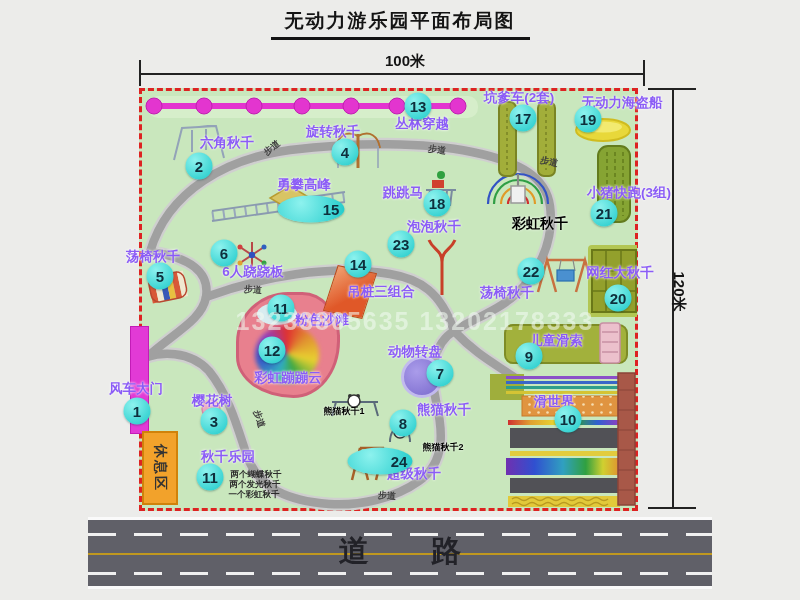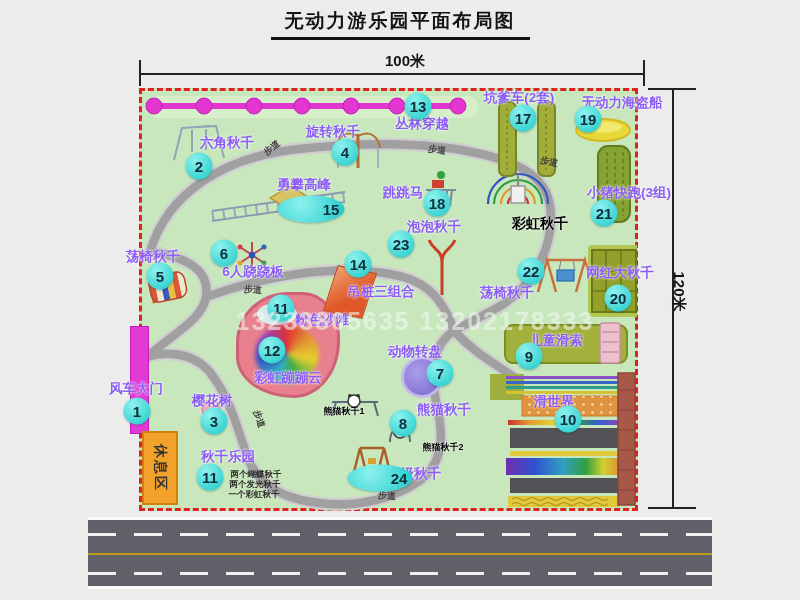--- a/index.html
+++ b/index.html
@@ -342,36 +342,37 @@
       <div class="a-badge" style="left: 588px; top: 119px;">19</div>
       <div class="a-label" style="left: 620px; top: 273px;">网红大秋千</div>
       <div class="a-badge" style="left: 618px; top: 298px;">20</div>
       <div class="a-label" style="left: 629px; top: 193px;">小猪快跑(3组)</div>
       <div class="a-badge" style="left: 604px; top: 213px;">21</div>
       <div class="a-label" style="left: 507px; top: 293px;">荡椅秋千</div>
       <div class="a-badge" style="left: 531px; top: 271px;">22</div>
       <div class="a-label" style="left: 434px; top: 227px;">泡泡秋千</div>
       <div class="a-badge" style="left: 401px; top: 244px;">23</div>
       <div class="a-label" style="left: 414px; top: 474px;">超级秋千</div>
-      <div class="a-badge" style="left: 380px; top: 478px; padding-left: 38px;">24</div>
+      <div class="a-badge" style="left: 380px; top: 461px; padding-left: 38px;">24</div>
       <div class="x-label" style="left: 540px; top: 224px; font-size: 14px;">彩虹秋千</div>
       <div class="x-label" style="left: 344px; top: 411px; font-size: 9px;">熊猫秋千1</div>
       <div class="x-label" style="left: 443px; top: 447px; font-size: 9px;">熊猫秋千2</div>
       <div class="note" style="left: 256px; top: 475px;">两个蝴蝶秋千</div>
       <div class="note" style="left: 255px; top: 485px;">两个发光秋千</div>
       <div class="note" style="left: 254px; top: 495px;">一个彩虹秋千</div>
       <div class="walk" style="left: 272px; top: 148px; transform: translate(-50%, -50%) rotate(-38deg);">步道</div>
       <div class="walk" style="left: 437px; top: 150px; transform: translate(-50%, -50%) rotate(8deg);">步道</div>
       <div class="walk" style="left: 549px; top: 162px; transform: translate(-50%, -50%) rotate(12deg);">步道</div>
       <div class="walk" style="left: 253px; top: 290px; transform: translate(-50%, -50%) rotate(4deg);">步道</div>
       <div class="walk" style="left: 259px; top: 419px; transform: translate(-50%, -50%) rotate(72deg);">步道</div>
       <div class="walk" style="left: 387px; top: 496px; transform: translate(-50%, -50%) rotate(4deg);">步道</div>
     </div>
 
   <div class="wm wm2" style="left:415px;top:321px;">13233805635 13202178333</div>
 
   <div class="road">
     <div class="dash" style="top:13px;"></div>
     <div class="yellow"></div>
     <div class="dash" style="top:52px;"></div>
+    <div class="rlabel">道 路</div>
   </div>
 
 </div>
 
 </body></html>

